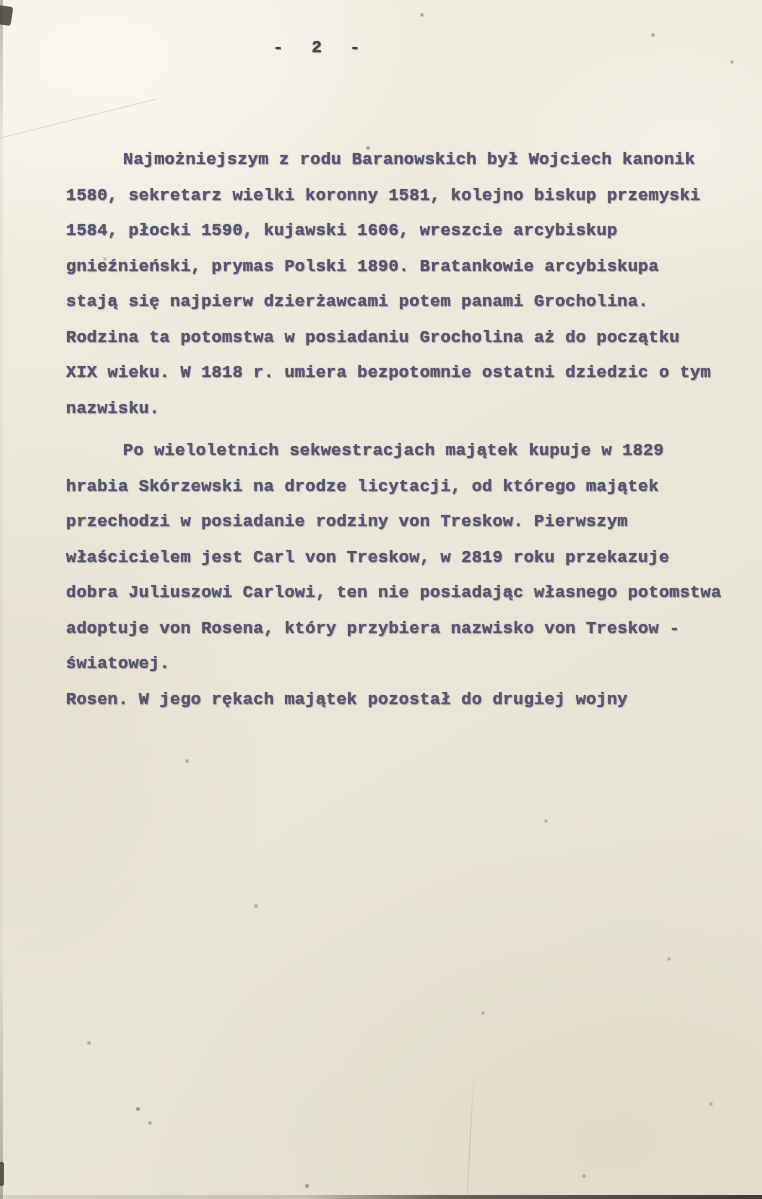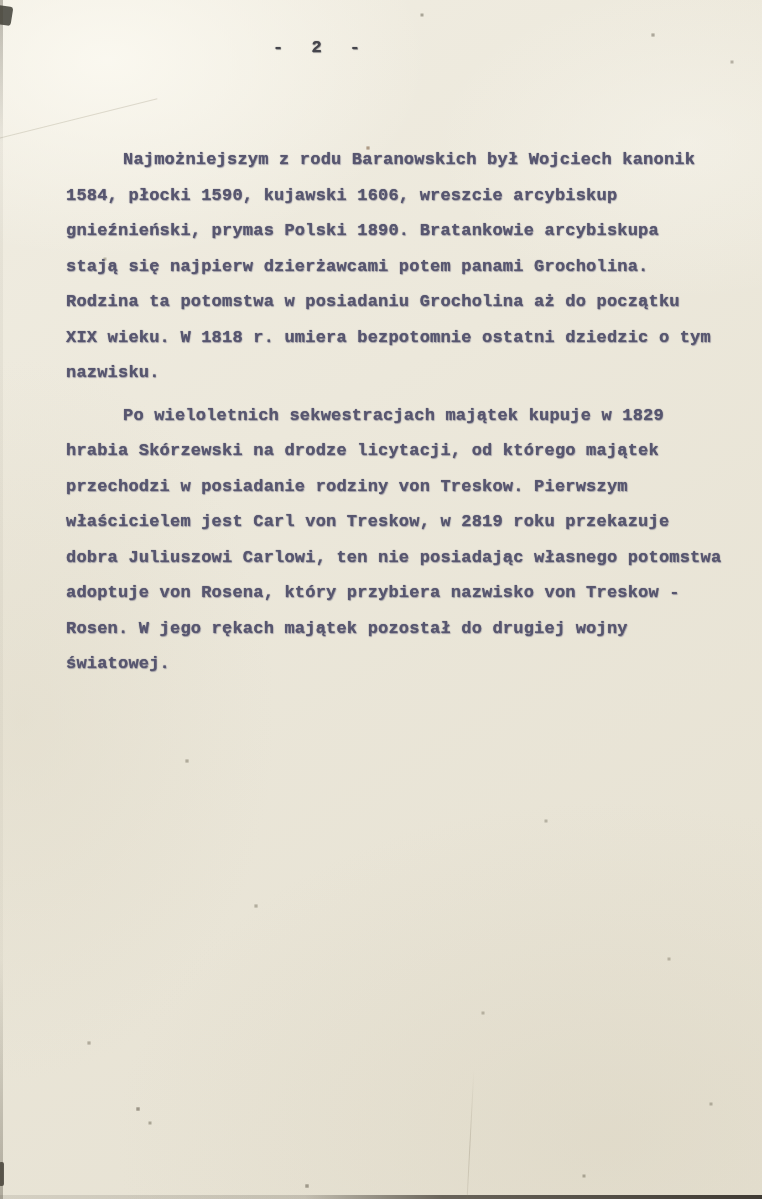--- a/index.html
+++ b/index.html
@@ -150,37 +150,38 @@
 <body>
 
 <div class="page">
 
   <div class="page-number">- 2 -</div>
 
   <div class="body-text">
 
     <div class="paragraph">
       <div class="line indent">Najmożniejszym z rodu Baranowskich był Wojciech kanonik</div>
+      <div class="line">1580, sekretarz wielki koronny 1581, kolejno biskup przemyski</div>
       <div class="line">1584, płocki 1590, kujawski 1606, wreszcie arcybiskup</div>
       <div class="line">gnieźnieński, prymas Polski 1890. Bratankowie arcybiskupa</div>
       <div class="line">stają się najpierw dzierżawcami potem panami Grocholina.</div>
       <div class="line">Rodzina ta potomstwa w posiadaniu Grocholina aż do początku</div>
       <div class="line">XIX wieku. W 1818 r. umiera bezpotomnie ostatni dziedzic o tym</div>
       <div class="line">nazwisku.</div>
     </div>
 
     <div class="paragraph">
       <div class="line indent">Po wieloletnich sekwestracjach majątek kupuje w 1829</div>
       <div class="line">hrabia Skórzewski na drodze licytacji, od którego majątek</div>
       <div class="line">przechodzi w posiadanie rodziny von Treskow. Pierwszym</div>
       <div class="line">właścicielem jest Carl von Treskow, w 2819 roku przekazuje</div>
       <div class="line">dobra Juliuszowi Carlowi, ten nie posiadając własnego potomstwa</div>
       <div class="line">adoptuje von Rosena, który przybiera nazwisko von Treskow -</div>
+      <div class="line">światowej.</div>
       <div class="line">Rosen. W jego rękach majątek pozostał do drugiej wojny</div>
-      <div class="line">światowej.</div>
     </div>
 
   </div>
 
   <div class="mark-top-left"></div>
   <div class="mark-bottom-left"></div>
   <div class="bottom-edge-shadow"></div>
   <div class="left-edge-shadow"></div>
   <div class="crease-vertical"></div>
   <div class="crease-top-left"></div>

